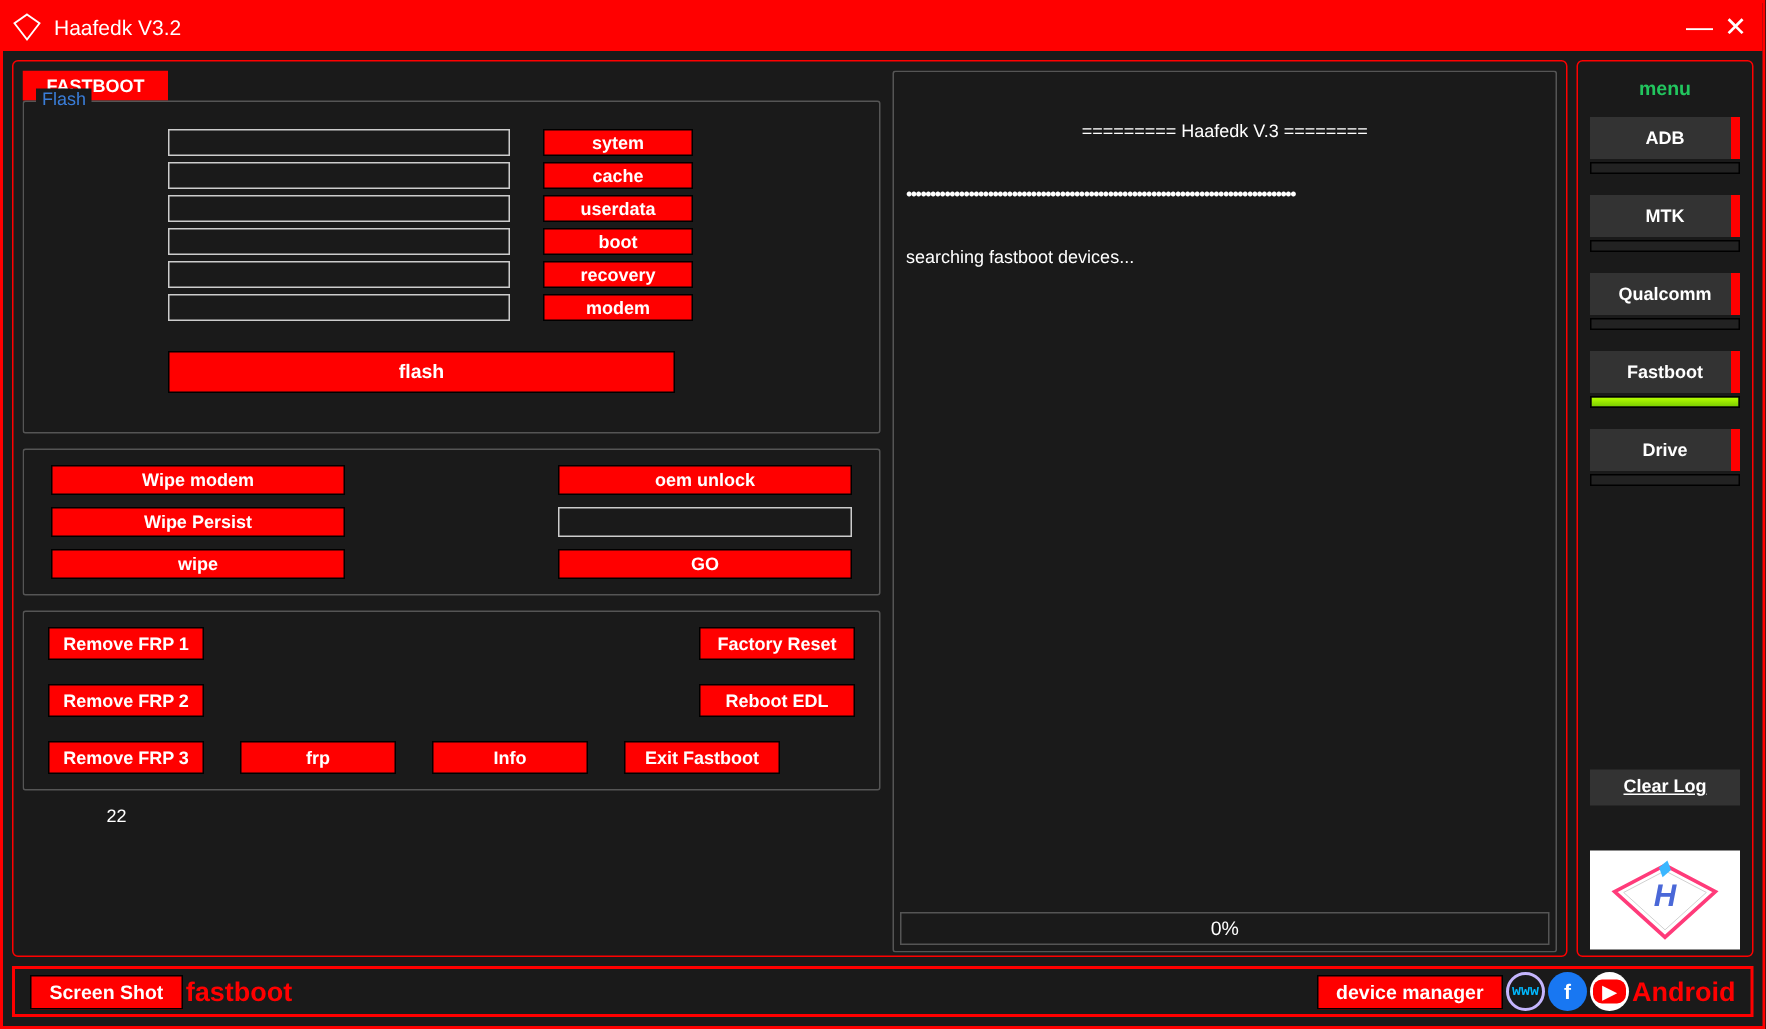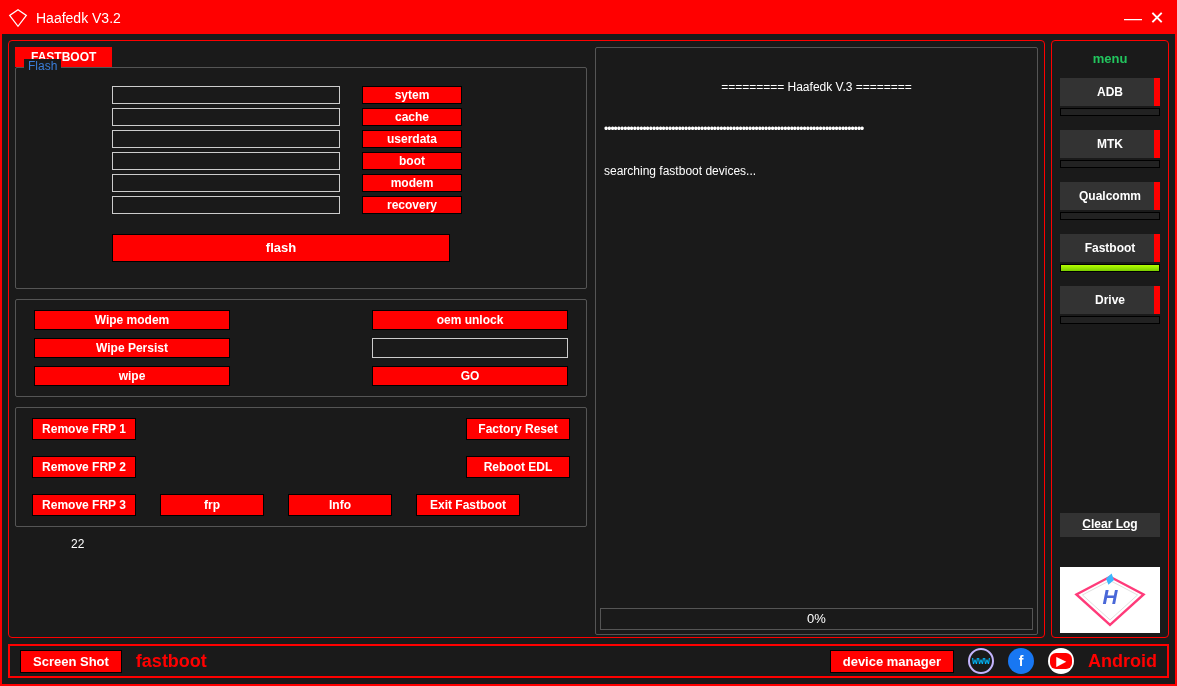--- a/index.html
+++ b/index.html
@@ -51,21 +51,21 @@
 .sidebar { width: 118px; display: flex; flex-direction: column; align-items: center; border: 1px solid #ff0000; border-radius: 4px; padding: 4px; }
 .menu-label { color: #22c55e; font-size: 13px; font-weight: bold; margin: 6px 0 12px; }
 .side-btn { background: #333; color: #fff; font-size: 12px; font-weight: bold; width: 100px; height: 28px; display: flex; align-items: center; justify-content: center; cursor: pointer; position: relative; }
 .side-btn::after { content:""; position:absolute; right:0; top:0; bottom:0; width:6px; background:#ff0000; }
 .side-bar-indicator { width: 100px; height: 8px; border: 1px solid #000; background: #222; margin-bottom: 14px; margin-top: 2px; }
 .side-bar-indicator.active { background: linear-gradient(#b5ff00,#7acc00); }
 .spacer { flex: 1; }
 .clear-log { background: #333; color: #fff; font-size: 12px; font-weight: bold; width: 100px; height: 24px; text-align: center; line-height: 22px; cursor: pointer; margin-bottom: 30px; text-decoration: underline; }
 .logo-box { width: 100px; height: 66px; background: #fff; display: flex; align-items: center; justify-content: center; }
 
-.footer { height: 34px; background: #1a1a1a; border: 2px solid #ff0000; margin: 0 6px 6px; display: flex; align-items: center; padding: 0 10px; gap: 14px; }
+.footer { height: 34px; background: #1a1a1a; border: 2px solid #ff0000; margin: 0 6px 6px; display: flex; align-items: center; padding: 0 10px; gap: 2px; }
 .foot-btn { background: #ff0000; color: #fff; font-size: 13px; font-weight: bold; padding: 3px 12px; border: 1px solid #000; cursor: pointer; }
 .foot-red-text { color: #ff0000; font-size: 18px; font-weight: bold; }
 .footer .grow { flex: 1; }
 .foot-icon { width: 26px; height: 26px; border-radius: 50%; display: flex; align-items: center; justify-content: center; font-size: 14px; font-weight: bold; cursor: pointer; }
 .icon-globe { border: 2px solid #c4b5fd; color: #00baff; font-size: 10px; font-family: Liberation Mono, monospace;}
 .icon-fb { background: #1877f2; color: #fff; }
 .icon-yt { background: #fff; color: #ff0000; }
 .icon-yt span{ background:#ff0000; color:#fff; border-radius:6px; padding:1px 6px; font-size:12px;}
 
 svg.diamond { width: 20px; height: 20px; }
@@ -110,25 +110,25 @@
               <div class="flash-row">
                   <input class="flash-input" style="">
                   <div class="flash-btn">userdata</div>
                 </div>
               <div class="flash-row">
                   <input class="flash-input" style="">
                   <div class="flash-btn">boot</div>
                 </div>
               <div class="flash-row">
                   <input class="flash-input" style="">
+                  <div class="flash-btn">recovery</div>
+                </div>
+              <div class="flash-row">
+                  <input class="flash-input" style="">
                   <div class="flash-btn">modem</div>
-                </div>
-              <div class="flash-row">
-                  <input class="flash-input" style="">
-                  <div class="flash-btn">recovery</div>
                 </div>
             </div>
             <div class="big-flash">flash</div>
           </div>
 
           <div class="panel wipe-panel">
             <div class="wipe-col">
               <div class="wide-btn">Wipe modem</div>
               <div class="wide-btn">Wipe Persist</div>
               <div class="wide-btn">wipe</div>

